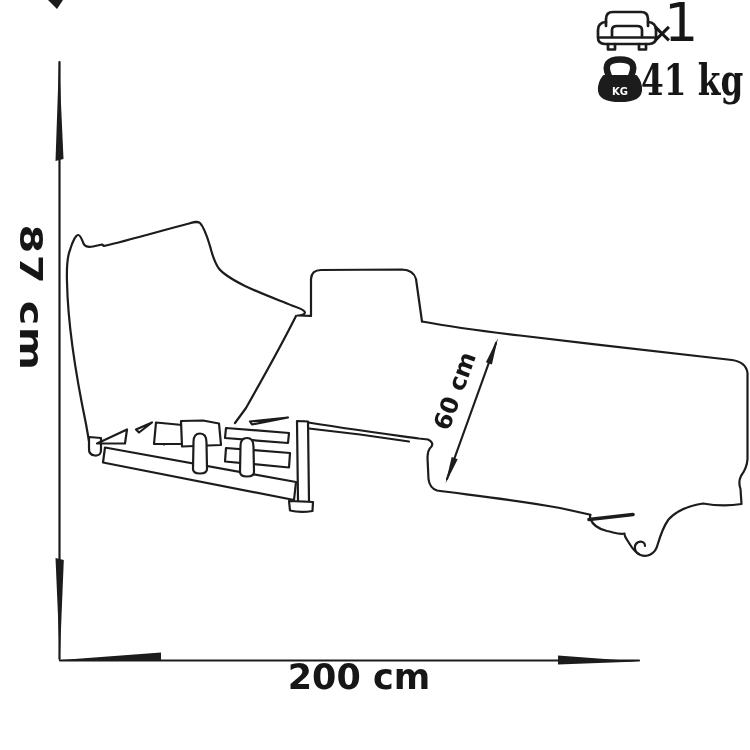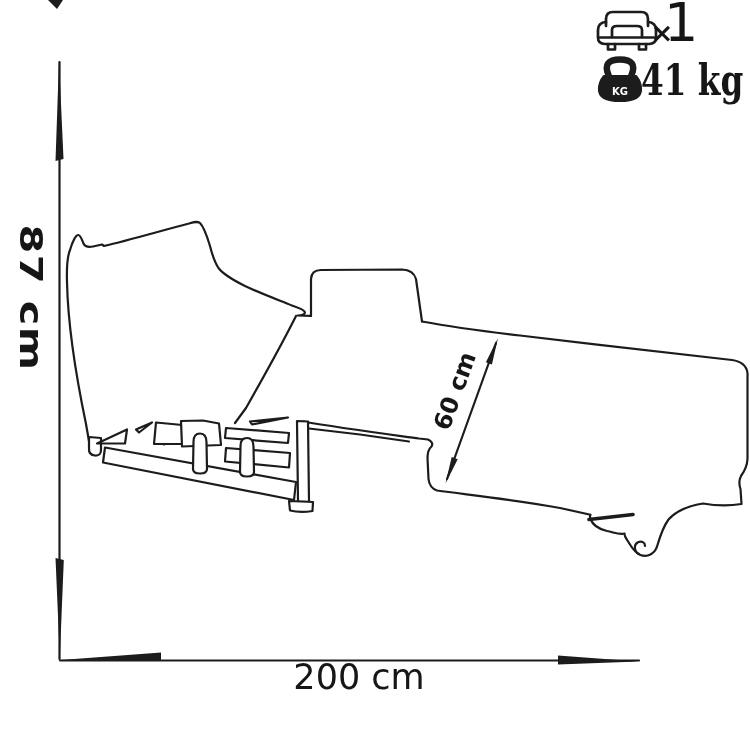--- a/index.html
+++ b/index.html
@@ -9,21 +9,21 @@
   }
   #stage svg{position:absolute;left:0;top:0;}
   .lbl{position:absolute;text-align:center;color:#161616;white-space:nowrap;}
   .lbl-height{
     left:-39px;top:278px;width:140px;height:40px;line-height:40px;
     font-size:32px;font-weight:600;letter-spacing:1px;
     transform:rotate(90deg) scaleX(1.3);transform-origin:50% 50%;
   }
   .lbl-width{
     left:249px;top:655px;width:220px;height:44px;line-height:44px;
-    font-size:35px;font-weight:400;
+    font-size:35px;font-weight:700;
   }
   .lbl-depth{
     left:385px;top:375px;width:140px;height:32px;line-height:32px;
     font-size:24px;font-weight:600;
     transform:rotate(-70deg);transform-origin:50% 50%;
   }
   .lbl-times{
     left:648px;top:19px;width:28px;height:28px;line-height:28px;
     font-size:27px;font-weight:700;
   }

